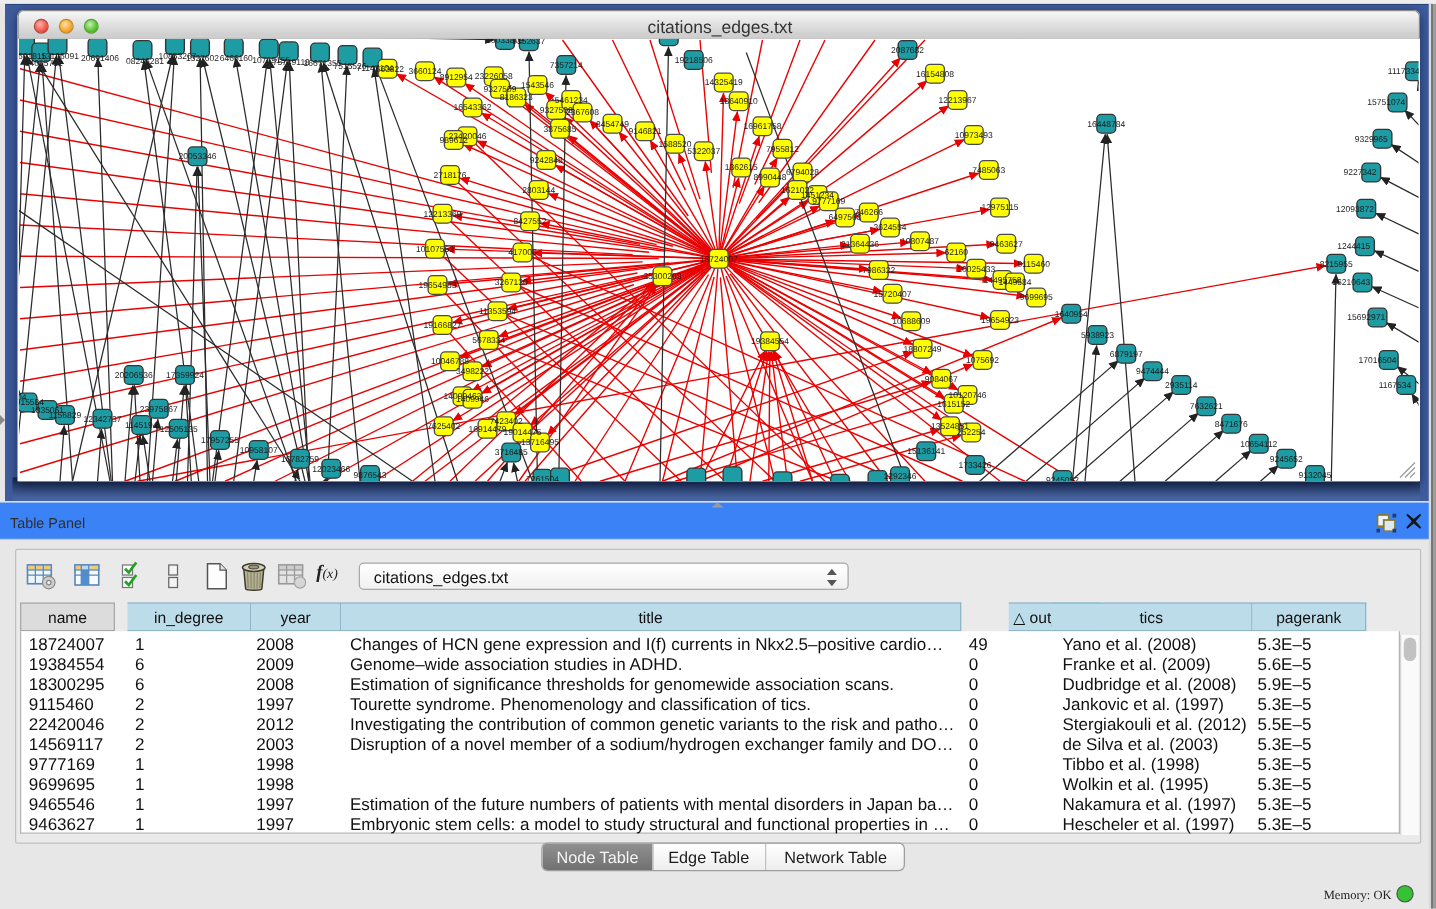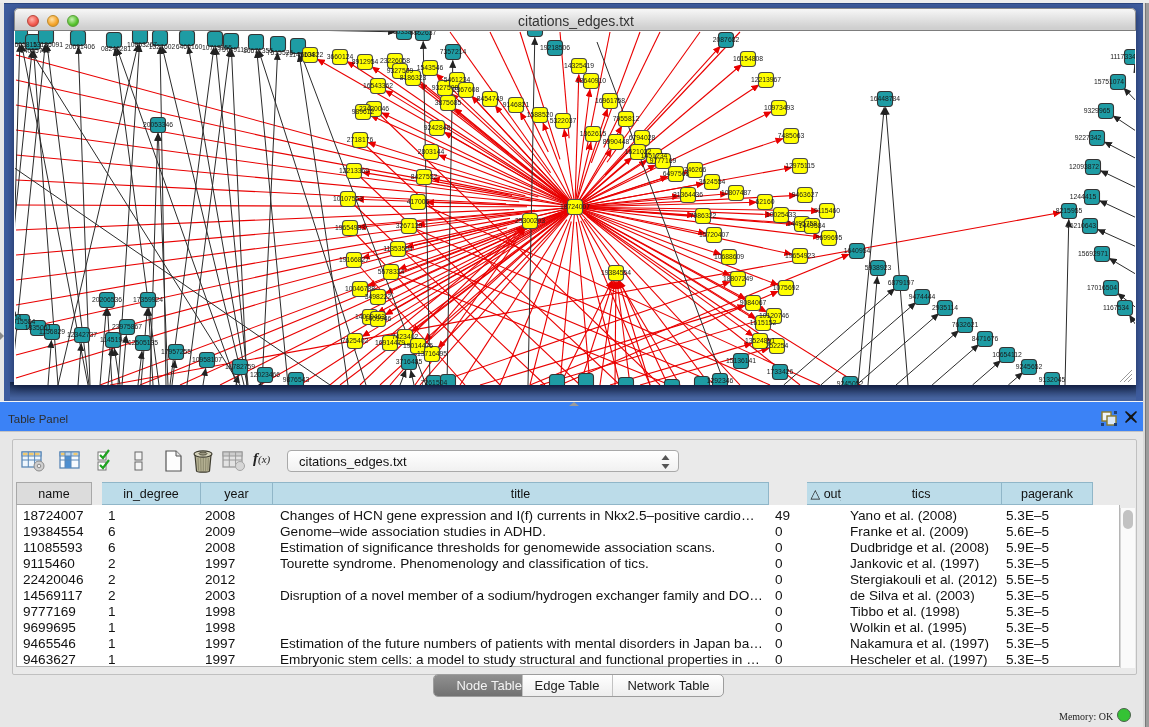--- a/index.html
+++ b/index.html
@@ -42,21 +42,21 @@
   border:1px solid #b5b5b5; border-top:none; }
 .trow { position:absolute; left:0; width:1149px; height:16px; font-size:13.6px; color:#111; }
 .trow .c { position:absolute; top:0; white-space:nowrap; }
 #sbar { position:absolute; left:1107px; top:68px; width:15px; height:160px; background:#fafafa;
   border-left:1px solid #d5d5d5; }
 #sthumb { position:absolute; left:2px; top:2px; width:10px; height:19px; background:#c2c2c2; border-radius:5px; }
 
 #tabs { left:433px; top:273px; width:291px; height:23px; border:1px solid #9d9d9d; border-radius:5px;
   background:linear-gradient(#ffffff,#eeeeee); font-size:13px; overflow:hidden; }
 #tabsel { position:absolute; left:0; top:0; width:88px; height:23px;
-  background:linear-gradient(#909090,#6e6e6e); color:#f4f4f4; text-align:right; line-height:22px; }
+  background:linear-gradient(#909090,#6e6e6e); color:#f4f4f4; text-align:center; line-height:22px; }
 .tab { position:absolute; top:0; height:23px; color:#1c1c1c; text-align:center; line-height:22px; }
 .tsep { position:absolute; top:0; width:1px; height:23px; background:#c2c2c2; }
 
 #mem { left:1059px; top:310px; font-size:10px; color:#222;font-family:Liberation Serif, serif; }
 #memdot { left:1117px; top:307px; width:14px; height:14px; border-radius:50%;
   background:#35c335; border:1px solid #4c604c; }
 
 #redge { left:1143px; top:3px; width:6px; height:724px;
   background:linear-gradient(90deg,#d9d9d9 0 2px,#787878 2px 3px,#9c9c9c 3px 6px); }
 #topstrip { left:0; top:0; width:1149px; height:3px; background:#ededed; }
@@ -708,41 +708,42 @@
 <div class="trow" style="top:123px">
 <span class="c" style="left:23px">19384554</span>
 <span class="c" style="left:108px">6</span>
 <span class="c" style="left:205px">2009</span>
 <span class="c" style="left:280px;width:486px;overflow:hidden;white-space:nowrap">Genome–wide association studies in ADHD.</span>
 <span class="c" style="left:775px">0</span>
 <span class="c short" style="left:850px">Franke et al. (2009)</span>
 <span class="c" style="left:1006px">5.6E–5</span>
 </div>
 <div class="trow" style="top:139px">
-<span class="c" style="left:23px">11085593</span>
+<span class="c" style="left:23px">18300295</span>
 <span class="c" style="left:108px">6</span>
 <span class="c" style="left:205px">2008</span>
 <span class="c" style="left:280px;width:486px;overflow:hidden;white-space:nowrap">Estimation of significance thresholds for genomewide association scans.</span>
 <span class="c" style="left:775px">0</span>
 <span class="c short" style="left:850px">Dudbridge et al. (2008)</span>
 <span class="c" style="left:1006px">5.9E–5</span>
 </div>
 <div class="trow" style="top:155px">
 <span class="c" style="left:23px">9115460</span>
 <span class="c" style="left:108px">2</span>
 <span class="c" style="left:205px">1997</span>
 <span class="c" style="left:280px;width:486px;overflow:hidden;white-space:nowrap">Tourette syndrome. Phenomenology and classification of tics.</span>
 <span class="c" style="left:775px">0</span>
 <span class="c short" style="left:850px">Jankovic et al. (1997)</span>
 <span class="c" style="left:1006px">5.3E–5</span>
 </div>
 <div class="trow" style="top:171px">
 <span class="c" style="left:23px">22420046</span>
 <span class="c" style="left:108px">2</span>
 <span class="c" style="left:205px">2012</span>
+<span class="c" style="left:280px;width:486px;overflow:hidden;white-space:nowrap">Investigating the contribution of common genetic variants to the risk and patho…</span>
 <span class="c" style="left:775px">0</span>
 <span class="c short" style="left:850px">Stergiakouli et al. (2012)</span>
 <span class="c" style="left:1006px">5.5E–5</span>
 </div>
 <div class="trow" style="top:187px">
 <span class="c" style="left:23px">14569117</span>
 <span class="c" style="left:108px">2</span>
 <span class="c" style="left:205px">2003</span>
 <span class="c" style="left:280px;width:486px;overflow:hidden;white-space:nowrap">Disruption of a novel member of a sodium/hydrogen exchanger family and DO…</span>
 <span class="c" style="left:775px">0</span>

